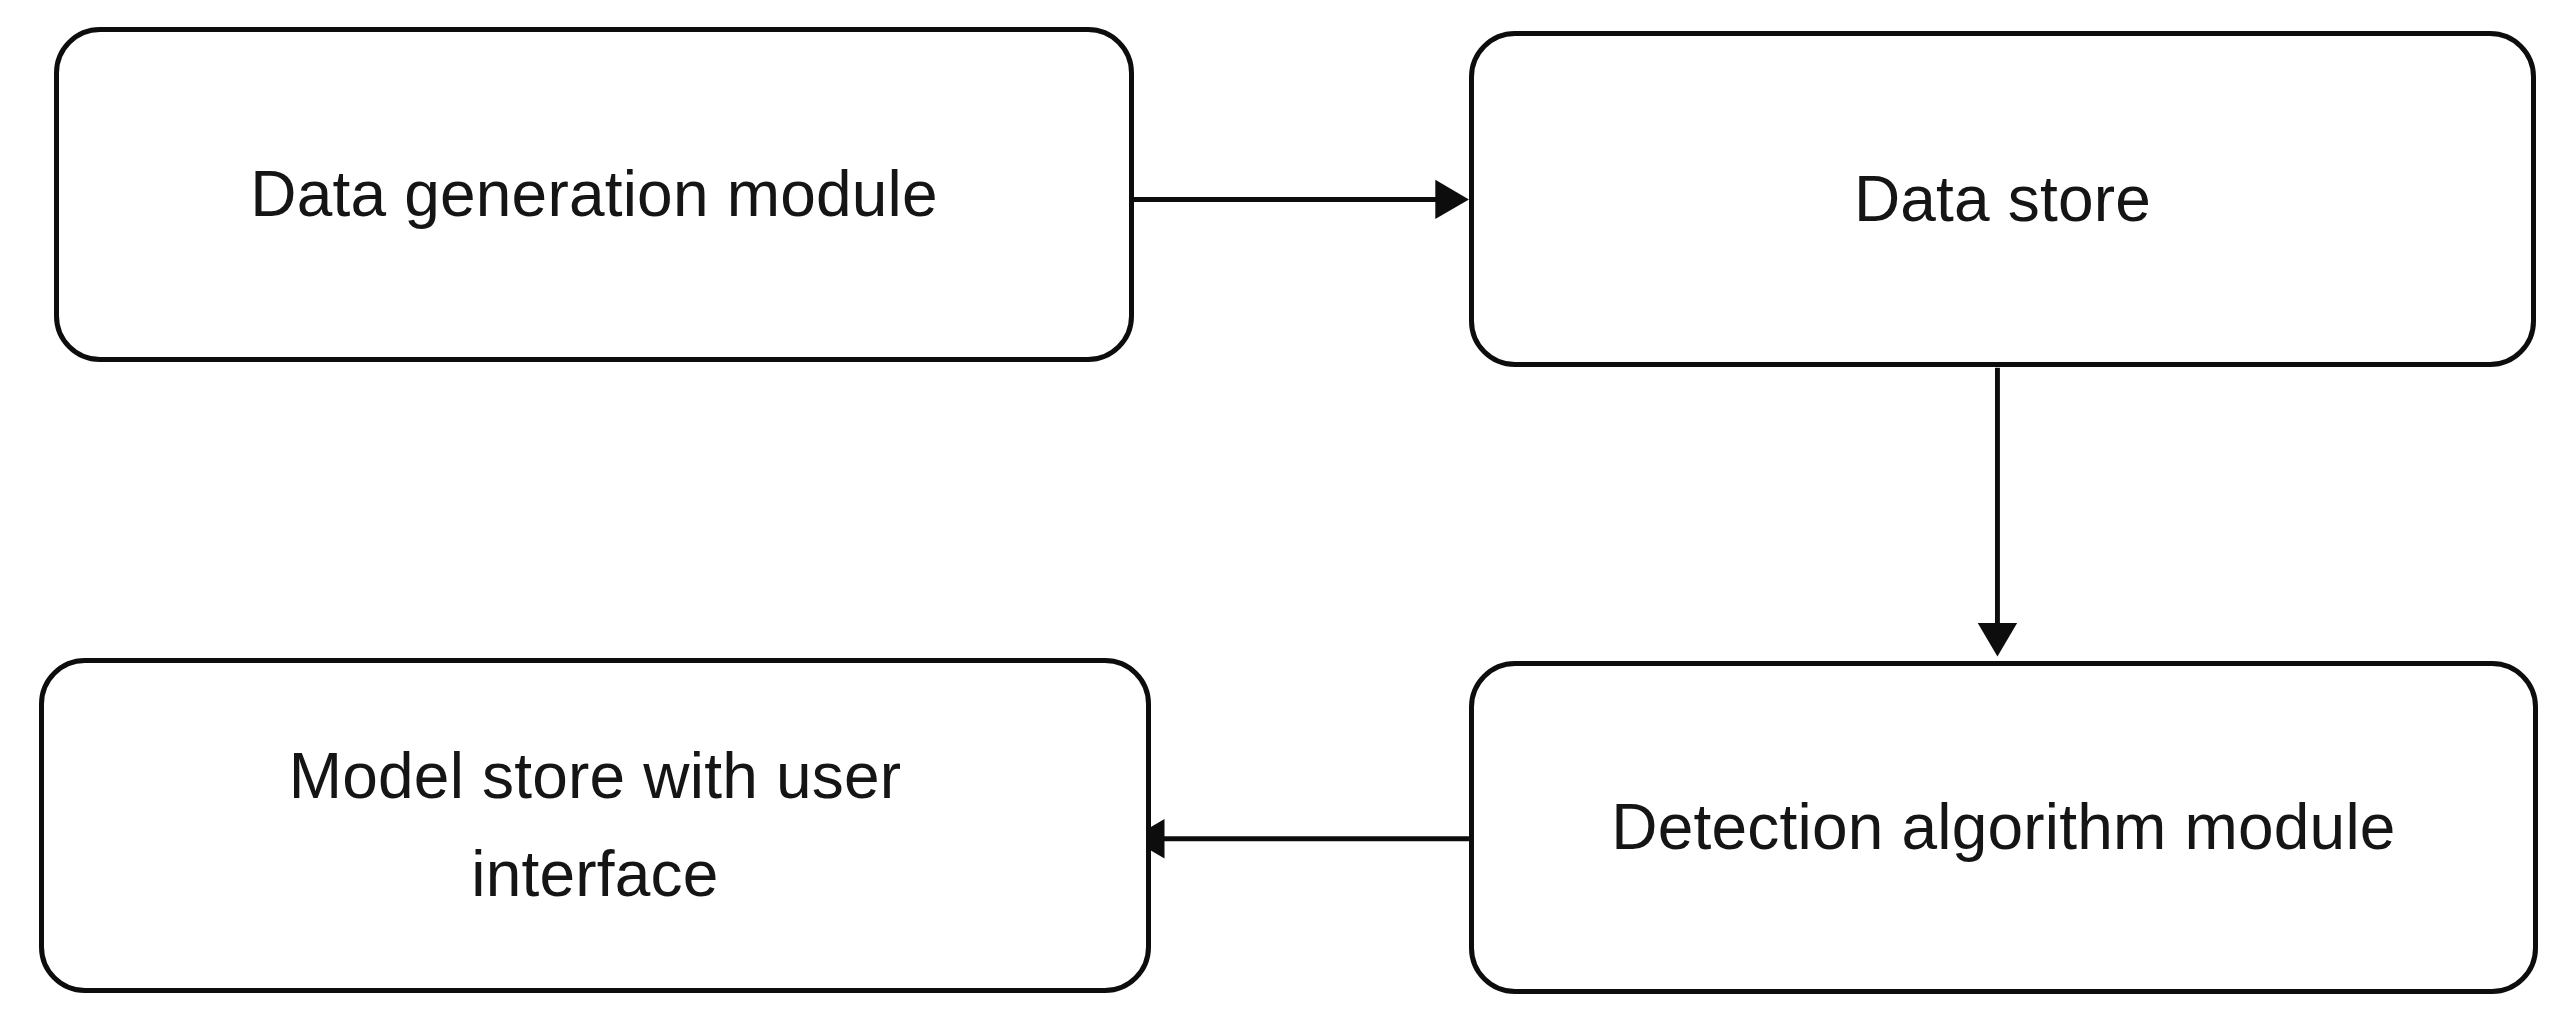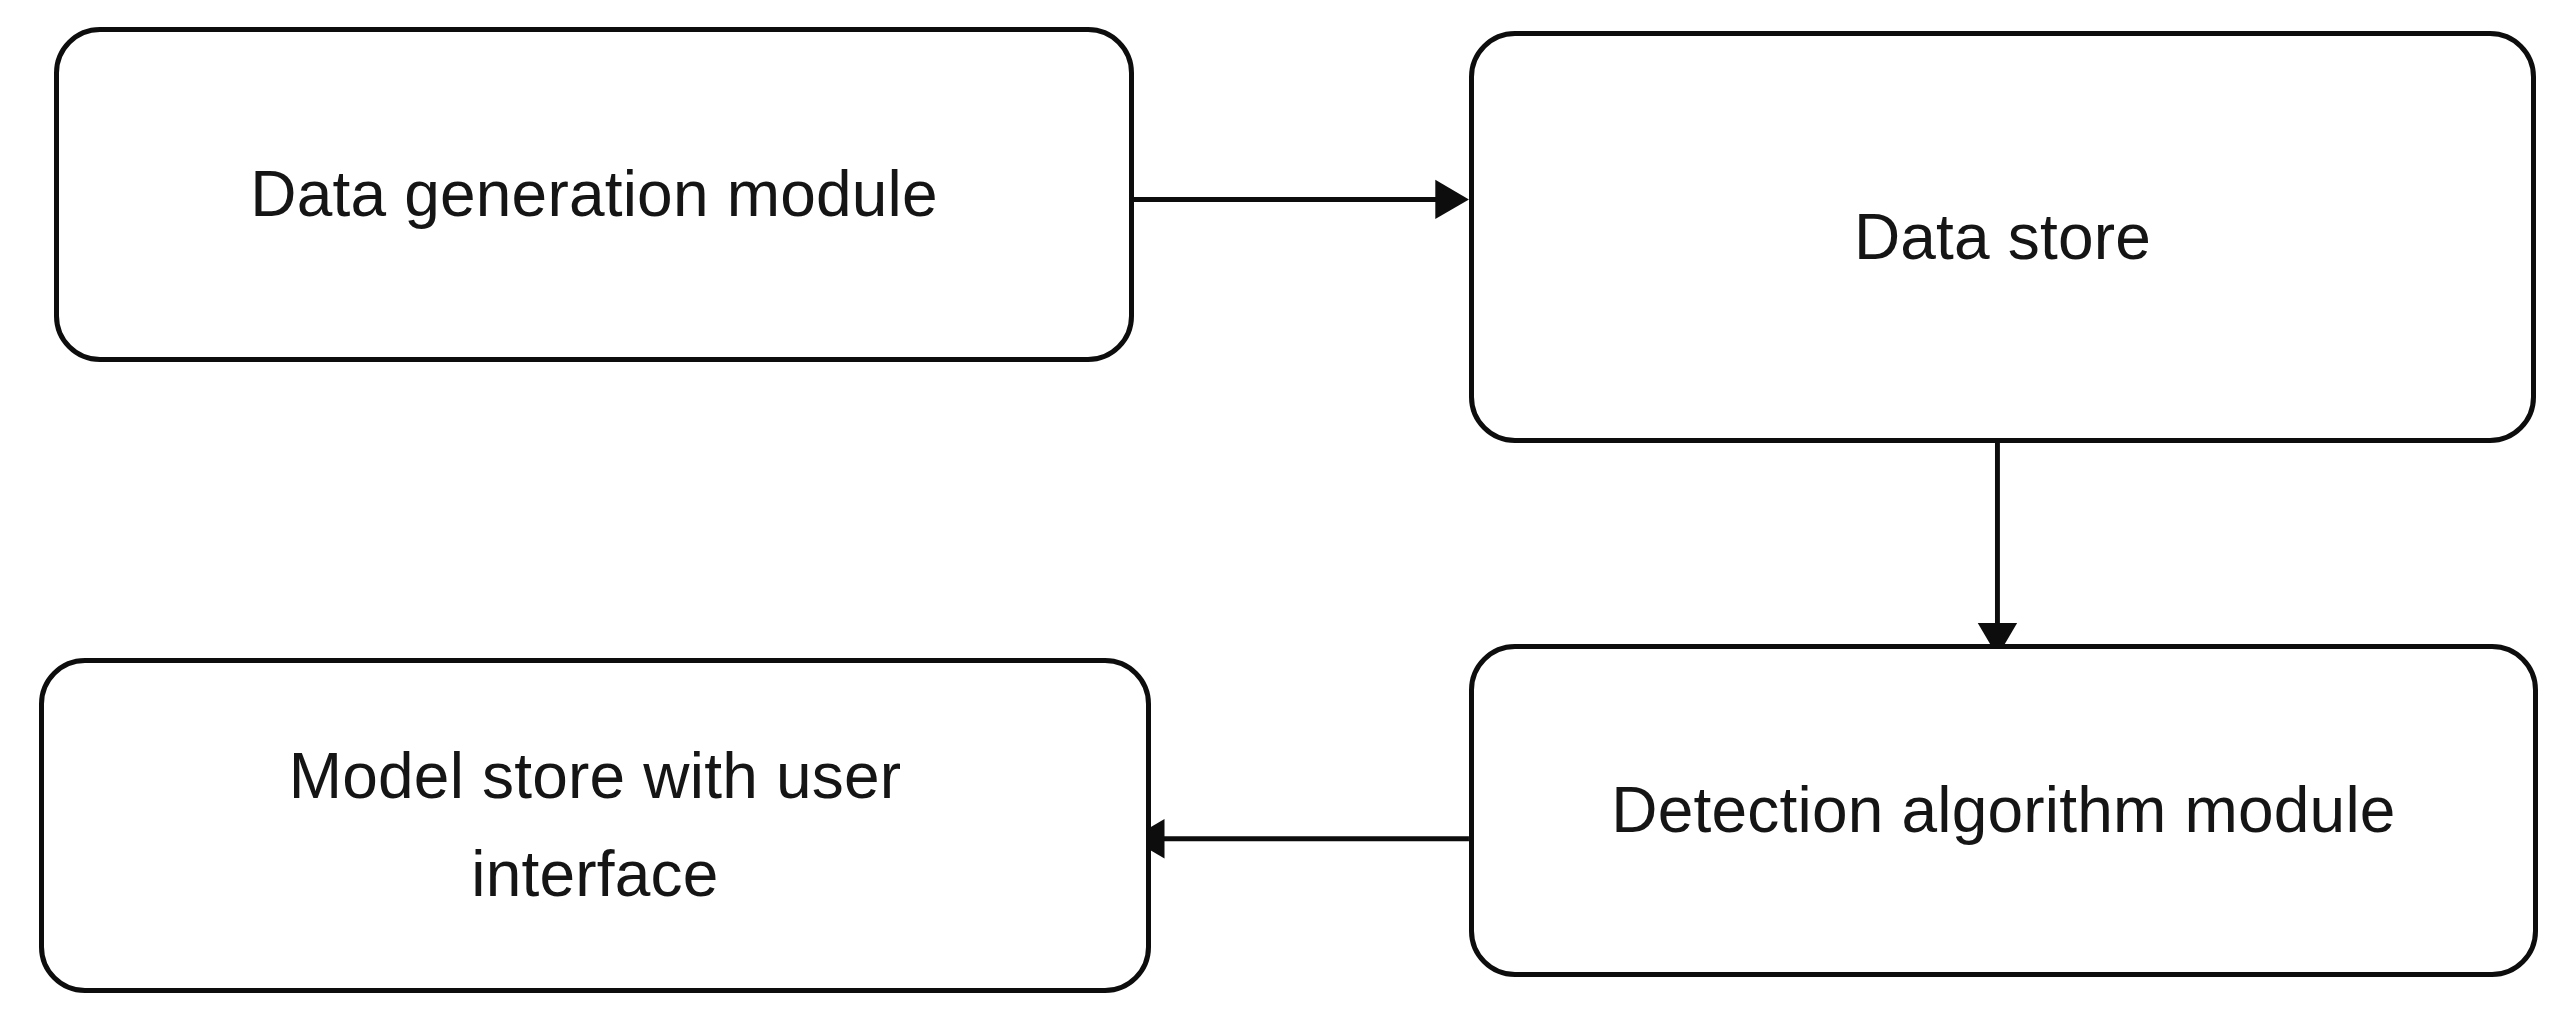--- a/index.html
+++ b/index.html
@@ -48,27 +48,27 @@
     letter-spacing: 0.2px;
     white-space: pre-line;
     padding: 0 28px;
   }
 
   
   #node-data-generation-module {
     left: 22px;  top: 27px;  width: 1080px; height: 335px; margin-left: 32px;
   }
   #node-data-store {
-    left: 1469px; top: 31px;  width: 1067px; height: 412px; text-align: right;
+    left: 1469px; top: 31px;  width: 1067px; height: 336px; text-align: right;
   }
   #node-model-store {
     left: 39px;  top: 658px; width: 1112px; height: 335px;
   }
   #node-detection-algorithm-module {
-    left: 1469px; top: 644px; width: 1069px; height: 333px;
+    left: 1469px; top: 661px; width: 1069px; height: 333px;
   }
   #node-model-store .node-label {
     line-height: 1.52;
     padding: 0 140px;
   }
   .edge-hit {
     position: absolute;
     z-index: 3;
     background: transparent;
   }

